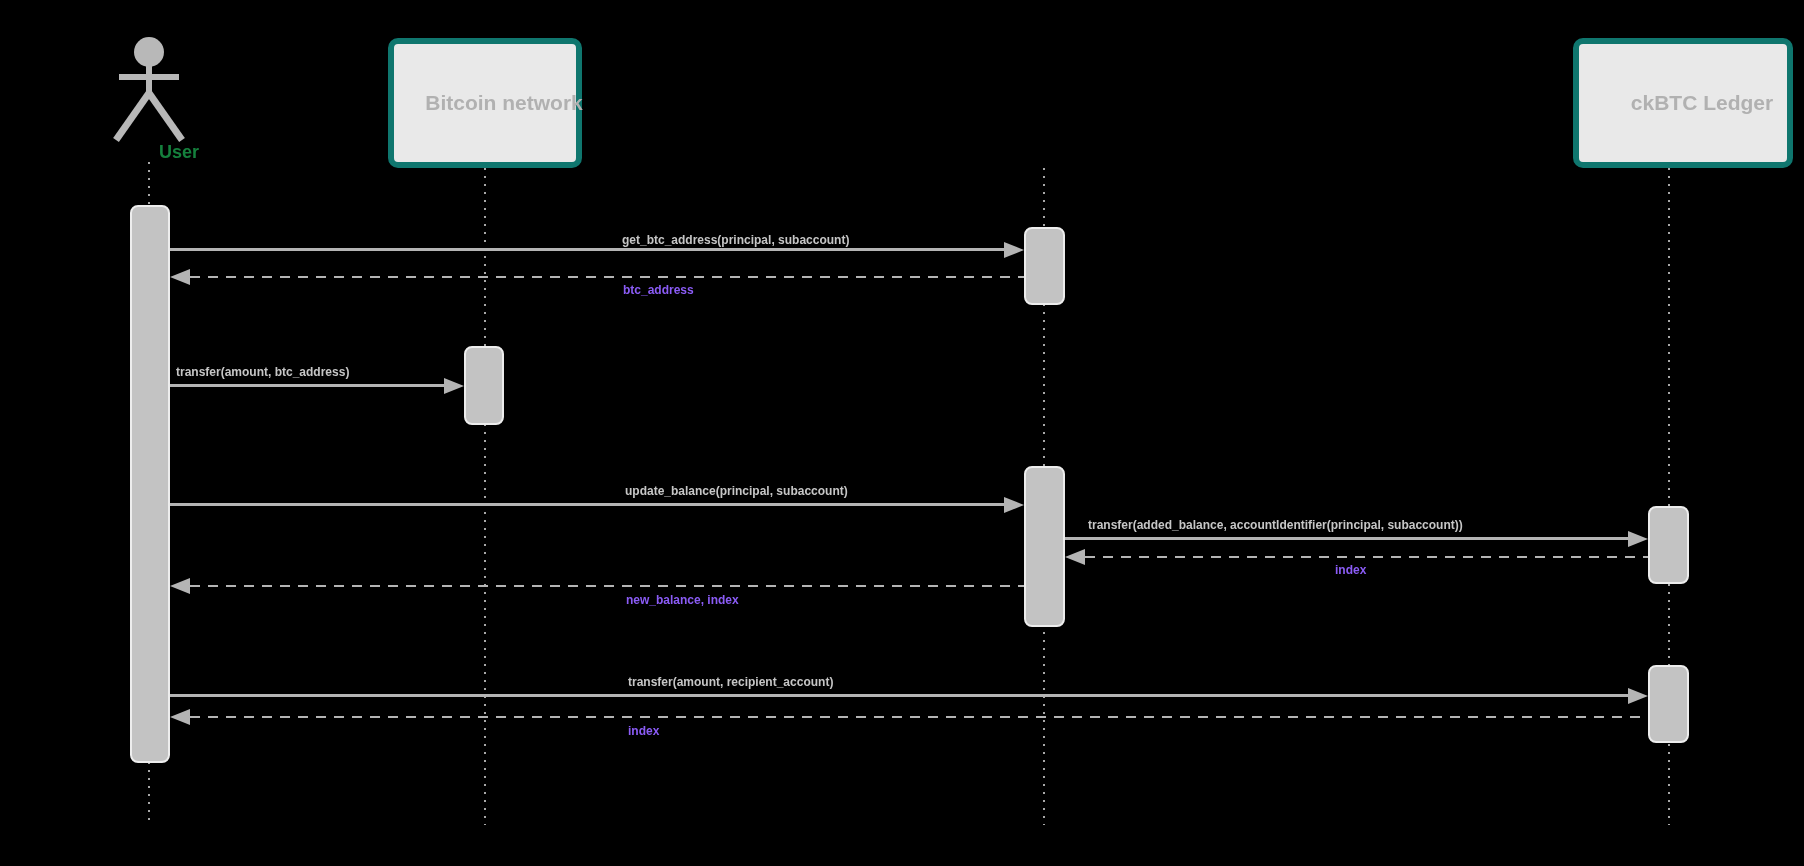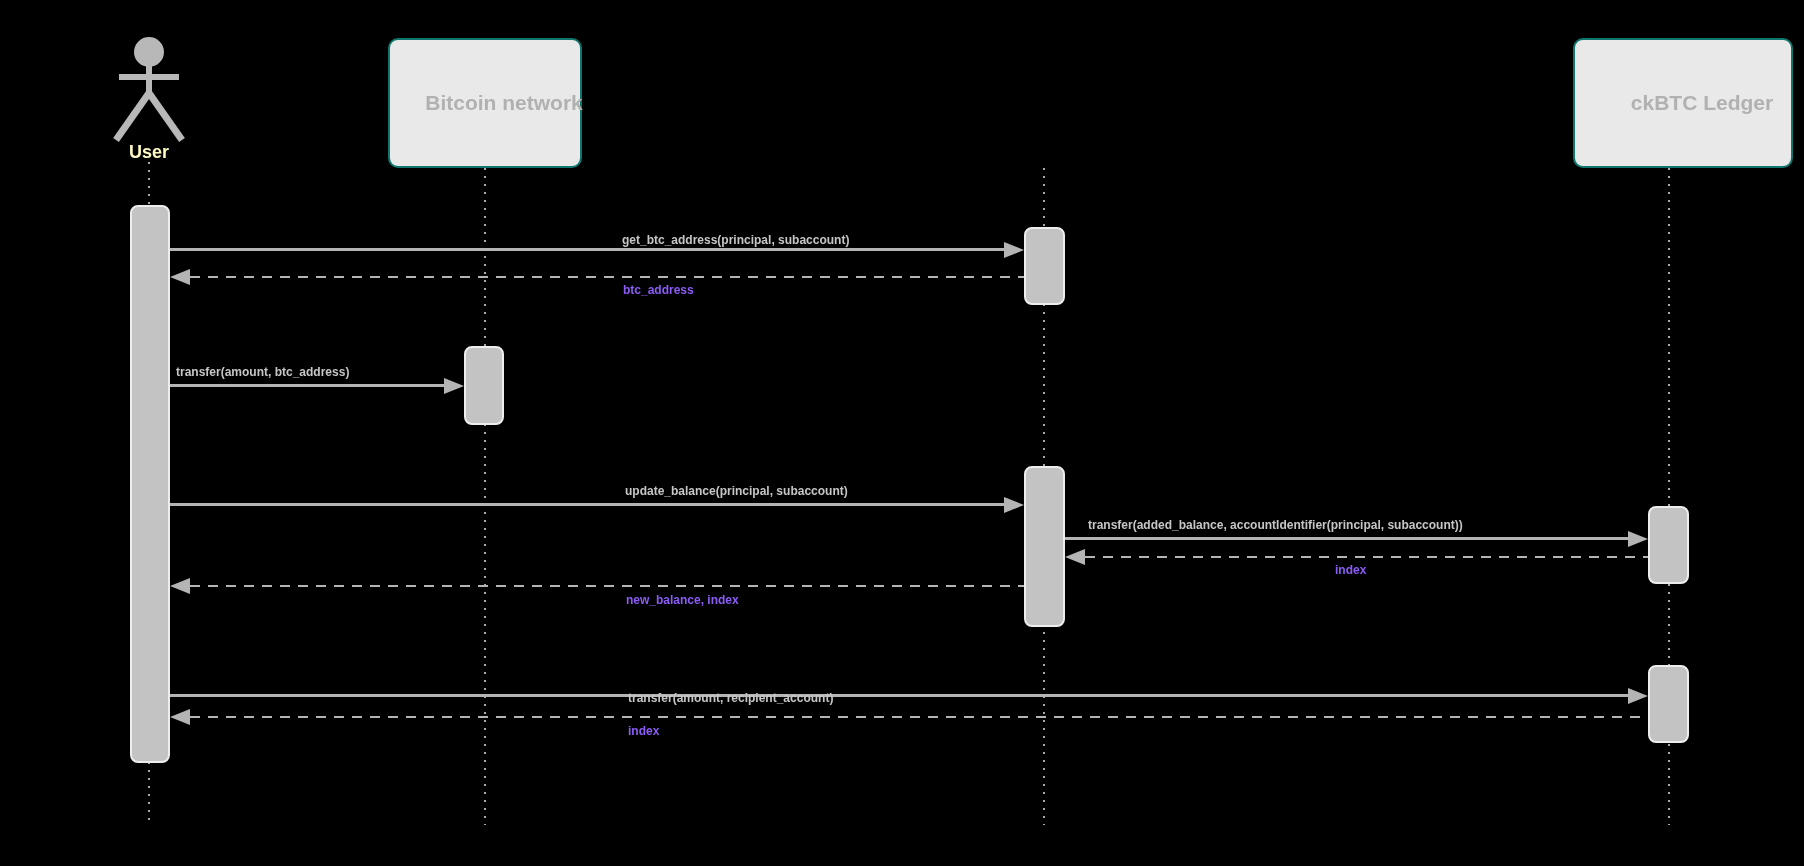--- a/index.html
+++ b/index.html
@@ -14,21 +14,21 @@
     height: 866px;
     background: #000000;
     overflow: hidden;
   }
   
   .participant-box {
     position: absolute;
     top: 38px;
     height: 130px;
     background: #e9e9e9;
-    border: 2px solid #0f766e;
+    border: 6px solid #0f766e;
     border-radius: 10px;
     box-sizing: border-box;
     display: flex;
     align-items: center;
     justify-content: center;
     padding-left: 38px;
   }
   .participant-box .title {
     font-size: 21px;
     font-weight: 700;
@@ -83,24 +83,24 @@
   }
   .msg-label.request { font-weight: 700; }
   .msg-label.reply   { font-weight: 700; color: #8b5cf6; }
   
   #actor-user-figure { position: absolute; left: 99px; top: 30px; }
   .actor-label {
     position: absolute;
     left: 99px;
     top: 142px;
     width: 100px;
-    text-align: center;
+    text-align: right;
     font-size: 18px;
     font-weight: 700;
-    color: #fef9c3;
+    color: #15803d;
   }
 </style>
 </head>
 <body>
 
 <div id="stage">
 
   
   <div class="lifeline" style="left:148px; top:162px; height:663px;"></div>
   <div class="lifeline" style="left:484px; top:168px; height:657px;"></div>
@@ -164,20 +164,20 @@
   <div class="msg-label reply" style="left:1335px; top:560px;">index</div>
 
   &gt; user : new_balance, index --&gt;
   <div class="msg-line-dashed" style="left:190px; top:585px; width:834px;"></div>
   <div class="arrow-left" style="left:170px; top:578px;"></div>
   <div class="msg-label reply" style="left:626px; top:590px;">new_balance, index</div>
 
   
   <div class="msg-line-solid" style="left:170px; top:694px; width:1458px;"></div>
   <div class="arrow-right" style="left:1628px; top:688px;"></div>
-  <div class="msg-label request" style="left:628px; top:688px;">transfer(amount, recipient_account)</div>
+  <div class="msg-label request" style="left:628px; top:672px;">transfer(amount, recipient_account)</div>
 
   &gt; user : index --&gt;
   <div class="msg-line-dashed" style="left:190px; top:716px; width:1458px;"></div>
   <div class="arrow-left" style="left:170px; top:709px;"></div>
   <div class="msg-label reply" style="left:628px; top:721px;">index</div>
 
 </div>
 
 </body></html>

